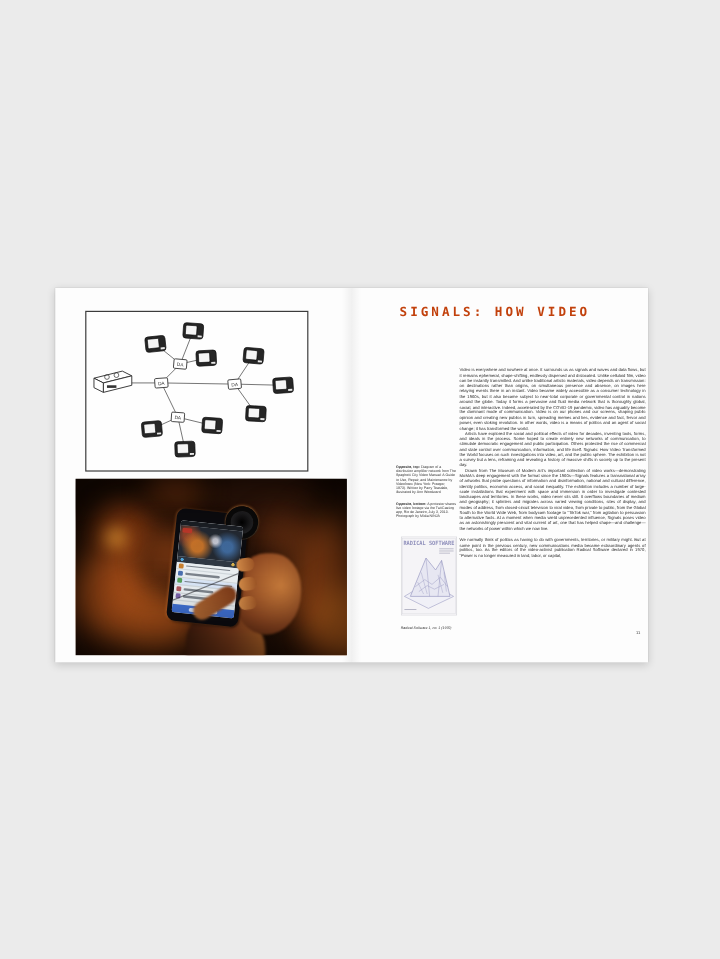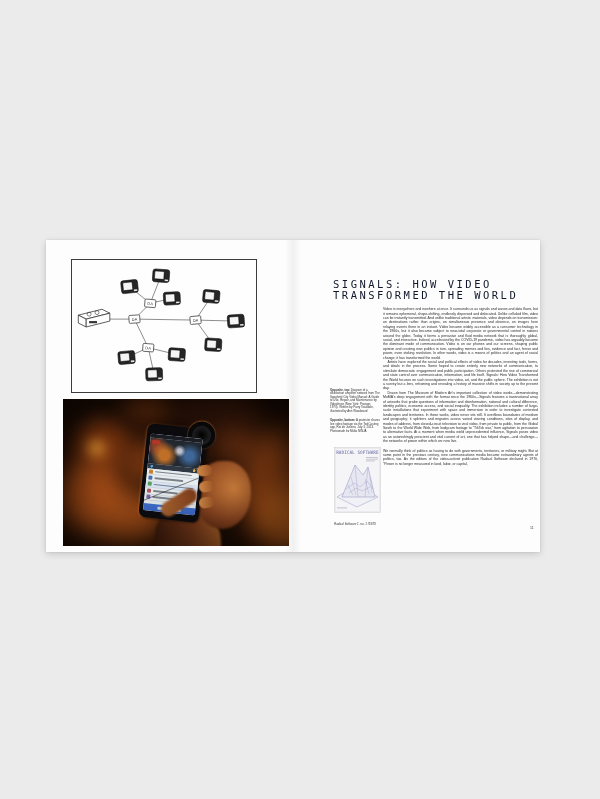--- a/index.html
+++ b/index.html
@@ -108,22 +108,22 @@
   .tbar { height:1.6px; background:#7b828a; border-radius:1px; }
   .tbar.w1{width:78%}.tbar.w2{width:60%}.tbar.w3{width:84%}.tbar.w4{width:52%}.tbar.w5{width:70%}
   .scratch { position:absolute; left:-6px; top:16px; width:70px; height:1px;
     background:rgba(35,35,40,.55); transform:rotate(-28deg); }
   .s-bottombar { height:7px; background:#3f6fd0; position:relative; }
   .s-bottombar::after { content:""; position:absolute; left:14px; top:2px; width:24px; height:3px;
     background:rgba(255,255,255,.75); border-radius:1.5px; }
   .vignette { position:absolute; inset:0; box-shadow:inset 0 0 40px 18px rgba(10,4,2,.55); pointer-events:none; }
 
   
-  .title-block { position:absolute; left:287px; top:15px; color:#0f172a;
-    font-family:"DejaVu Sans Mono", monospace; font-weight:normal;margin-top:24px; }
+  .title-block { position:absolute; left:287px; top:15px; color:#c2410c;
+    font-family:"DejaVu Sans Mono", monospace; font-weight:bold; }
   .title-line { font-size:10.5px; line-height:11px; letter-spacing:2.5px; white-space:nowrap; }
   .byline     { font-size:10.5px; line-height:11.5px; letter-spacing:1.3px; white-space:nowrap; }
 
   .scale-wrap { transform:scale(.5); transform-origin:0 0; }
 
   .body-col { position:absolute; left:337px; top:67px; width:155px; }
   .body-col .scale-wrap { width:310px; font-size:7px; line-height:8.8px; color:#2a2a2a; text-align:justify; }
   .body-col p { margin:0; }
   .body-col p.ind { text-indent:9px; }
   .body-col p.gap { margin-top:10px; }
@@ -267,21 +267,20 @@
     <div class="finger f2"></div>
     <div class="finger f3"></div>
     <div class="thumb"></div>
     <div class="vignette"></div>
   </div>
 
   <div class="gutter"></div>
 
   <div class="title-block">
     <div class="title-line">SIGNALS: HOW VIDEO</div>
-    <div class="title-line">TRANSFORMED THE WORLD</div>
   </div>
 
   <div class="body-col">
     <div class="scale-wrap">
       <p>Video is everywhere and nowhere at once. It surrounds us as signals and waves and data flows, but it remains ephemeral, shape-shifting, endlessly dispersed and dislocated. Unlike celluloid film, video can be instantly transmitted. And unlike traditional artistic materials, video depends on transmission: on destinations rather than origins, on simultaneous presence and absence, on images here relaying events there in an instant. Video became widely accessible as a consumer technology in the 1960s, but it also became subject to near-total corporate or governmental control in nations around the globe. Today it forms a pervasive and fluid media network that is thoroughly global, social, and interactive. Indeed, accelerated by the COVID-19 pandemic, video has arguably become the dominant mode of communication. Video is on our phones and our screens, shaping public opinion and creating new publics in turn, spreading memes and lies, evidence and fact, fervor and power, even stoking revolution. In other words, video is a means of politics and an agent of social change; it has transformed the world.</p>
       <p class="ind">Artists have explored the social and political effects of video for decades, inventing tools, forms, and ideals in the process. Some hoped to create entirely new networks of communication, to stimulate democratic engagement and public participation. Others protested the rise of commercial and state control over communication, information, and life itself. Signals: How Video Transformed the World focuses on such investigations into video, art, and the public sphere. The exhibition is not a survey but a lens, reframing and revealing a history of massive shifts in society up to the present day.</p>
       <p class="ind">Drawn from The Museum of Modern Art's important collection of video works—demonstrating MoMA's deep engagement with the format since the 1960s—Signals features a transnational array of artworks that probe questions of information and disinformation, national and cultural difference, identity politics, economic access, and social inequality. The exhibition includes a number of large-scale installations that experiment with space and immersion in order to investigate contested landscapes and territories. In these works, video never sits still. It overflows boundaries of medium and geography; it splinters and migrates across varied viewing conditions, sites of display, and modes of address, from closed-circuit television to viral video, from private to public, from the Global South to the World Wide Web, from bodycam footage to "TikTok war," from agitation to persuasion to alternative facts. At a moment when media wield unprecedented influence, Signals poses video as an astonishingly prescient and vital current of art, one that has helped shape—and challenge—the networks of power within which we now live.</p>
       <p class="gap">We normally think of politics as having to do with governments, territories, or military might. But at some point in the previous century, new communications media became extraordinary agents of politics, too. As the editors of the video-activist publication Radical Software declared in 1970, "Power is no longer measured in land, labor, or capital,</p>
     </div>
   </div>

